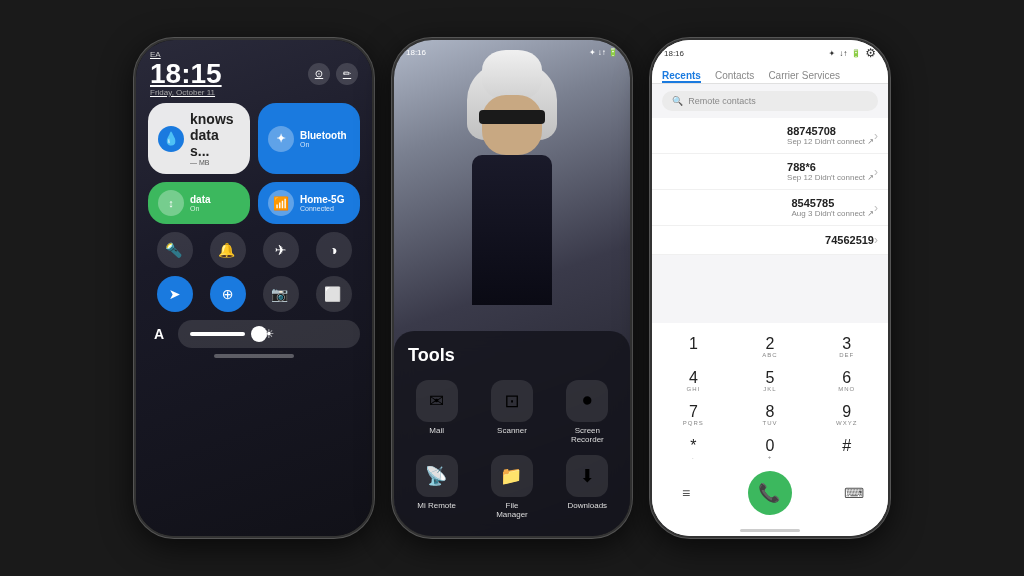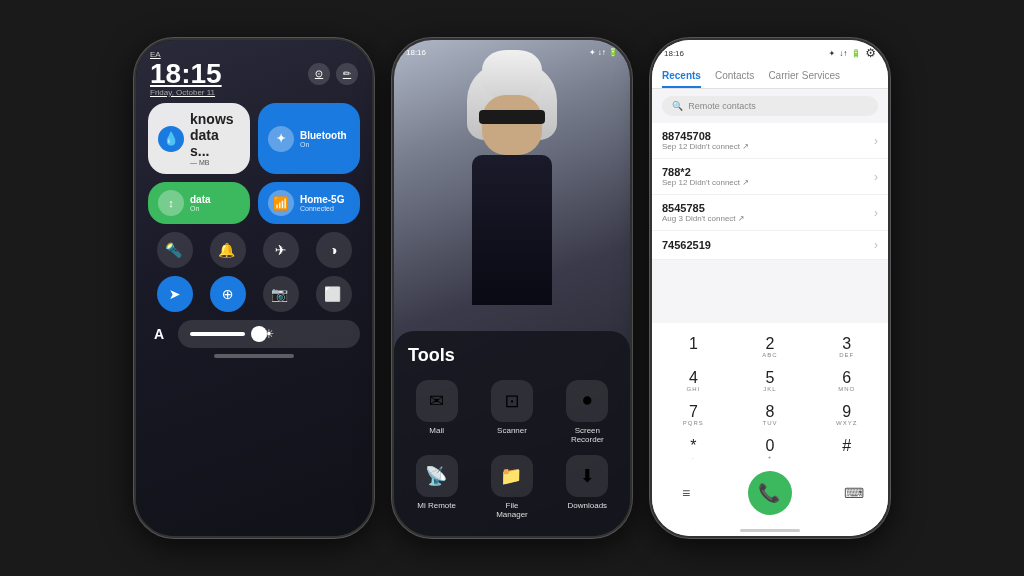--- a/index.html
+++ b/index.html
@@ -217,21 +217,20 @@
     }
     .phone3-tabs {
       background: #fff;
       display: flex;
       padding: 6px 10px 0;
       gap: 14px;
       border-bottom: 1px solid #e0e0e0;
     }
     .tab-item {
       font-size: 10px;
-      padding-bottom: 5px;
       color: #888;
       cursor: pointer;
     }
     .tab-item.active {
       color: #1a7adf;
       border-bottom: 2px solid #1a7adf;
       font-weight: 600;
     }
     .search-bar {
       margin: 7px 10px;
@@ -239,21 +238,21 @@
       border-radius: 10px;
       padding: 5px 10px;
       display: flex; align-items: center; gap: 5px;
       font-size: 9px; color: #888;
     }
     .recents-list { flex: 1; overflow: hidden; }
     .recent-item {
       background: #fff;
       padding: 7px 10px;
       border-bottom: 1px solid #f0f0f0;
-      display: flex; justify-content: space-between; align-items: center;
+      display: flex; justify-content: flex-end; align-items: center;
     }
     .recent-num { font-size: 11px; font-weight: 600; color: #222; }
     .recent-sub { font-size: 8px; color: #888; }
     .recent-arrow { font-size: 12px; color: #c0c0c0; }
 
     
     .dialpad {
       background: #fff;
       padding: 8px 4px 4px;
     }
@@ -459,21 +458,21 @@
     <div class="recents-list">
       <div class="recent-item">
         <div>
           <div class="recent-num">88745708</div>
           <div class="recent-sub">Sep 12  Didn't connect  ↗</div>
         </div>
         <span class="recent-arrow">›</span>
       </div>
       <div class="recent-item">
         <div>
-          <div class="recent-num">788*2</div>
+          <div class="recent-num">788*6</div>
           <div class="recent-sub">Sep 12  Didn't connect  ↗</div>
         </div>
         <span class="recent-arrow">›</span>
       </div>
       <div class="recent-item">
         <div>
           <div class="recent-num">8545785</div>
           <div class="recent-sub">Aug 3  Didn't connect  ↗</div>
         </div>
         <span class="recent-arrow">›</span>

